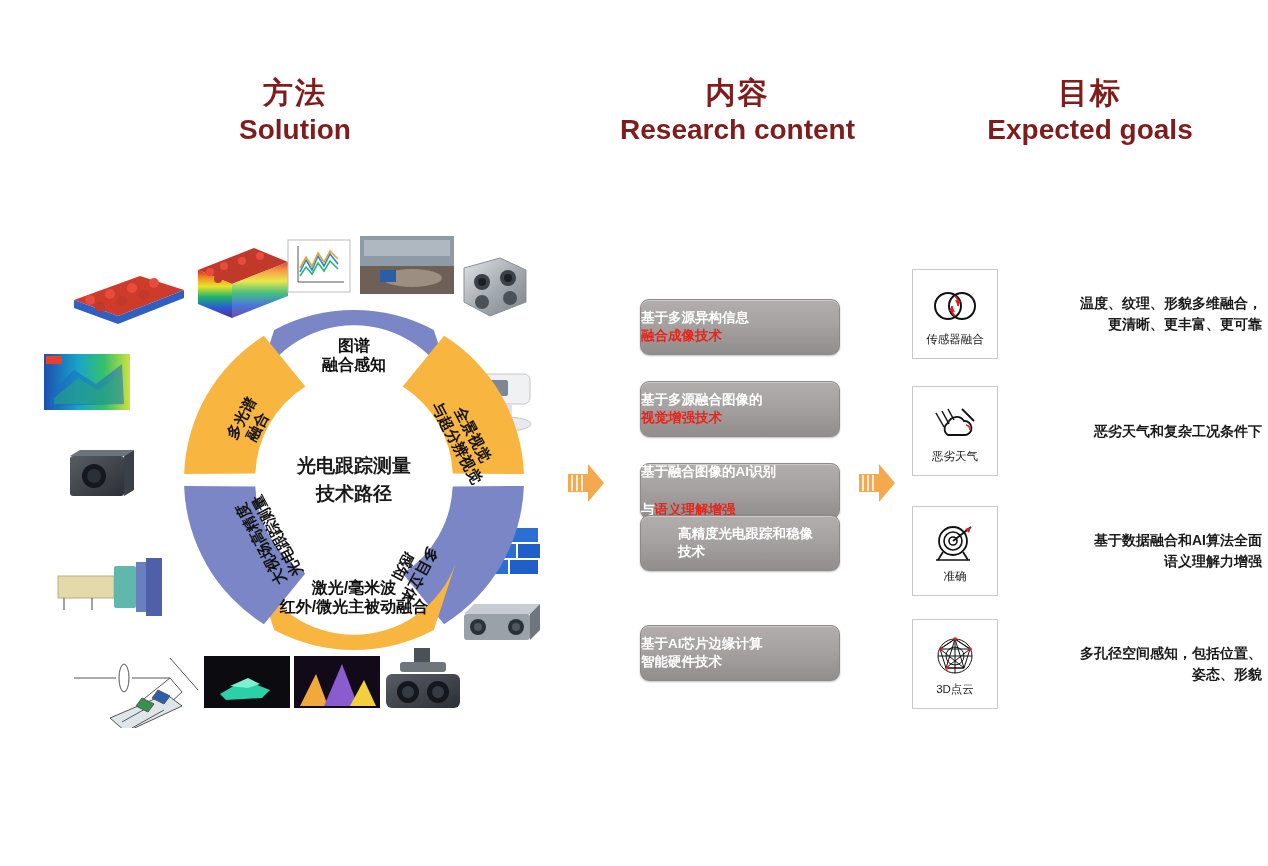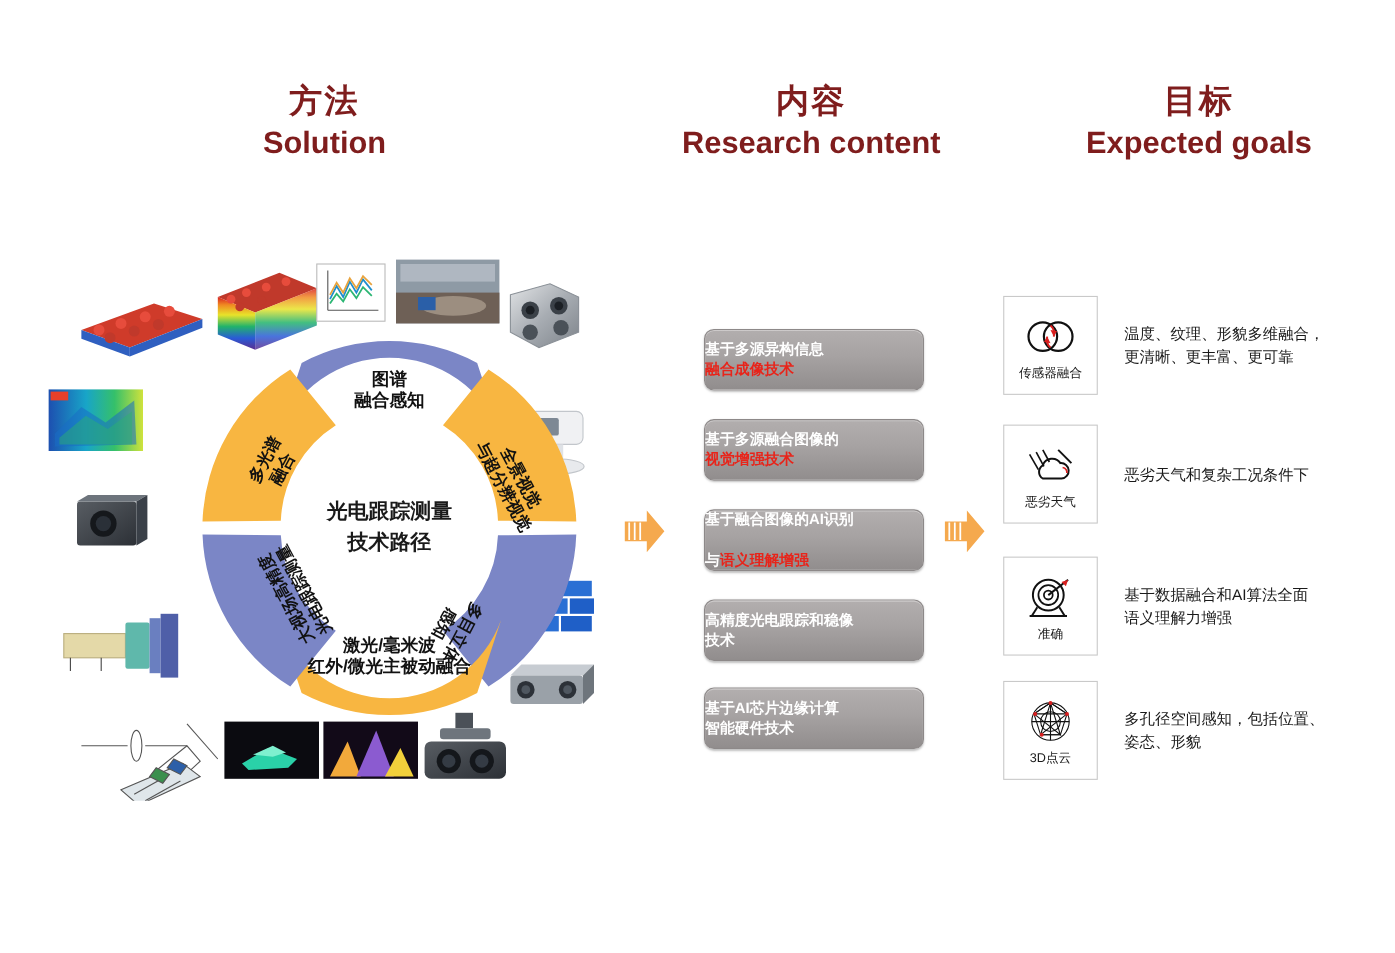--- a/index.html
+++ b/index.html
@@ -52,22 +52,22 @@
   
   .goal-row { position: absolute; left: 912px; width: 350px; height: 92px; display: flex; align-items: center; }
   .goal-icon-box {
     width: 86px; height: 90px; border: 1px solid #c9c9c9; background: #fff;
     display: flex; flex-direction: column; align-items: center; justify-content: center;
     flex: 0 0 86px;
   }
   .goal-icon-box .glyph { height: 48px; display: flex; align-items: center; justify-content: center; }
   .goal-icon-box .cap { font-size: 11.5px; font-weight: normal; color: #1a1a1a; margin-top: 2px; }
   .goal-text {
-    margin-left: 24px; font-size: 14px; font-weight: normal; color: #1a1a1a;
-    line-height: 1.5; text-align: left; flex: 1;
+    margin-left: 24px; font-size: 14px; font-weight: bold; color: #1a1a1a;
+    line-height: 1.5; text-align: right; flex: 1;
   }
 </style>
 </head>
 <body>
 
 <div class="col-header" id="hdr-solution">
   <div class="zh">方法</div>
   <div class="en">Solution</div>
 </div>
 <div class="col-header" id="hdr-content">
@@ -325,21 +325,21 @@
 <div class="rc-box" style="top:381px;">
   <div>基于多源融合图像的</div>
   <div class="hl">视觉增强技术</div>
 </div>
 <div class="rc-box" style="top:463px;gap:20px;">
   <div>基于融合图像的AI识别</div>
   <div>
     <span>与</span><span class="hl">语义理解增强</span>
   </div>
 </div>
-<div class="rc-box" style="top:545px;">
+<div class="rc-box" style="top:515px;padding-left:37px;">
   <div>高精度光电跟踪和稳像</div>
   <div>技术</div>
 </div>
 <div class="rc-box" style="top:625px;">
   <div>基于AI芯片边缘计算</div>
   <div>智能硬件技术</div>
 </div>
 
 <div class="arrow" style="left:857px; top:460px;">
   <svg width="40" height="46" viewBox="0 0 40 46">

